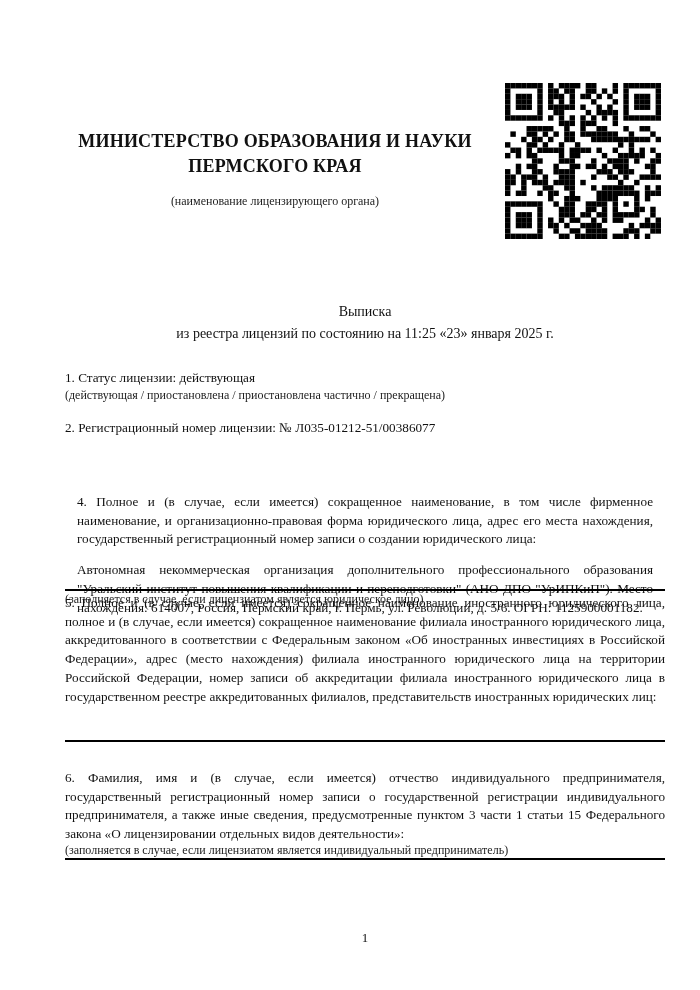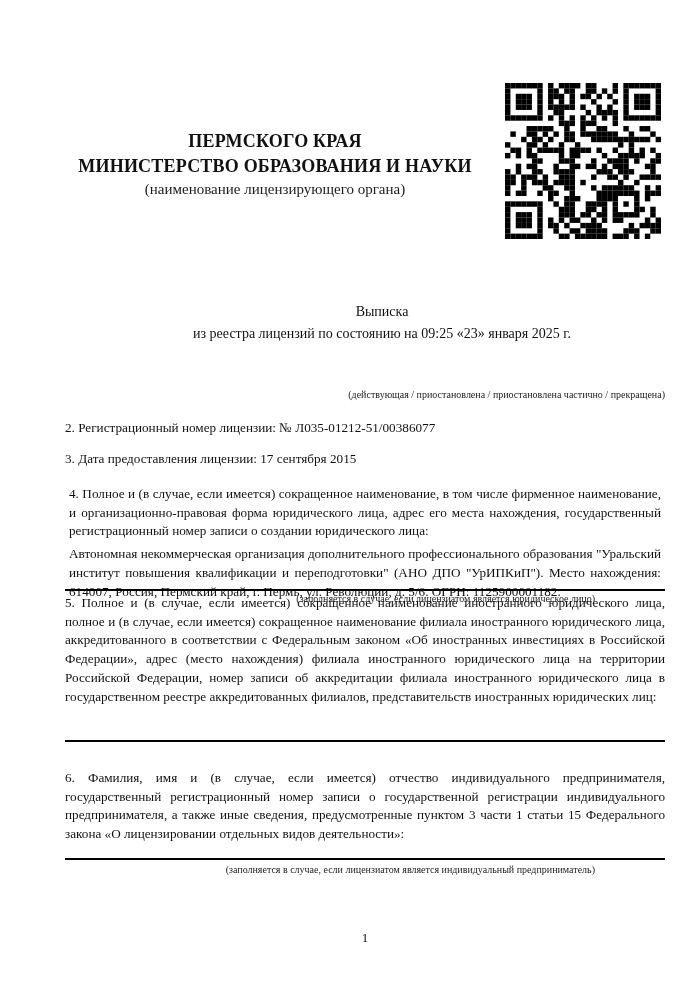--- a/index.html
+++ b/index.html
@@ -10,40 +10,40 @@
     font-family:"Liberation Serif","DejaVu Serif",serif;
     color:#111111;
     overflow:hidden;
   }
   .abs{position:absolute;}
   
   .qr{left:505px;top:83px;width:156px;height:160px;}
   
   .ministry{left:65px;top:129px;width:420px;text-align:center;}
   .ministry .name{font-weight:bold;font-size:18px;line-height:25px;letter-spacing:.2px;}
-  .ministry .sub{font-size:15px;line-height:12px;margin-top:4px;color:#1c1c1c;}
+  .ministry .sub{font-size:12px;line-height:12px;margin-top:16px;color:#1c1c1c;}
   
-  .extract-title{left:82px;top:301px;width:600px;text-align:center;font-size:14px;line-height:22px;}
+  .extract-title{left:65px;top:301px;width:600px;text-align:center;font-size:14px;line-height:22px;}
   
   .item{left:65px;width:600px;font-size:13.2px;line-height:18.7px;}
   .just{text-align:justify;}
-  .item p{margin:4px;}
-  .fieldcap{left:65px;width:530px;text-align:right;font-size:10px;line-height:12px;color:#1c1c1c;}
+  .item p{margin:12px;}
+  .fieldcap{left:65px;width:530px;text-align:left;font-size:12px;line-height:12px;color:#1c1c1c;}
   .sep{left:65px;width:600px;height:0;border-top:2px solid #000000;}
   .pagenum{left:65px;top:930px;width:600px;text-align:center;font-size:13px;}
   
   #i1{top:369px;}  #cap1{top:389px;width:600px;}
   #i2{top:419px;}
   #i3{top:450px;}
   #i4{top:481px;}
   #sep4{top:589px;} #cap4{top:593px;}
   #i5{top:594px;}
   #sep5{top:740px;} #cap5{top:746px;}
   #i6{top:769px;}
-  #sep6{top:858px;} #cap6{top:864px;}
+  #sep6{top:858px;} #cap6{top:844px;}
   #i7{top:897px;}
 </style>
 </head>
 <body>
 
 <div class="page">
 
   <div class="abs qr" id="qr"><svg xmlns="http://www.w3.org/2000/svg" width="156" height="156" viewBox="0 0 156 156">
         <rect width="156" height="156" fill="#ffffff"></rect>
         <rect x="0.00" y="0.00" width="5.43" height="5.43" fill="#000000"></rect>
@@ -479,35 +479,35 @@
         <rect x="91.45" y="150.62" width="5.43" height="5.43" fill="#000000"></rect>
         <rect x="96.83" y="150.62" width="5.43" height="5.43" fill="#000000"></rect>
         <rect x="107.59" y="150.62" width="5.43" height="5.43" fill="#000000"></rect>
         <rect x="112.97" y="150.62" width="5.43" height="5.43" fill="#000000"></rect>
         <rect x="118.34" y="150.62" width="5.43" height="5.43" fill="#000000"></rect>
         <rect x="129.10" y="150.62" width="5.43" height="5.43" fill="#000000"></rect>
         <rect x="139.86" y="150.62" width="5.43" height="5.43" fill="#000000"></rect>
       </svg></div>
 
   <div class="abs ministry">
+    <div class="name">МИНИСТЕРСТВО ОБРАЗОВАНИЯ И НАУКИ</div>
     <div class="name">ПЕРМСКОГО КРАЯ</div>
-    <div class="name">МИНИСТЕРСТВО ОБРАЗОВАНИЯ И НАУКИ</div>
     <div class="sub">(наименование лицензирующего органа)</div>
   </div>
 
   <div class="abs extract-title">
     <div>Выписка</div>
-    <div>из реестра лицензий по состоянию на 09:25 «23» января 2025 г.</div>
+    <div>из реестра лицензий по состоянию на 11:25 «23» января 2025 г.</div>
   </div>
 
+  <div class="abs item" id="i1">1. Статус лицензии: действующая</div>
   <div class="abs fieldcap" id="cap1">(действующая / приостановлена / приостановлена частично / прекращена)</div>
 
   <div class="abs item" id="i2">2. Регистрационный номер лицензии: № Л035-01212-51/00386077</div>
 
-  <div class="abs item" id="i3">3. Дата предоставления лицензии: 17 сентября 2015</div>
 
   <div class="abs item just" id="i4">
     <p>4. Полное и (в случае, если имеется) сокращенное наименование, в том числе фирменное наименование, и организационно-правовая форма юридического лица, адрес его места нахождения, государственный регистрационный номер записи о создании юридического лица:</p>
     <p>Автономная некоммерческая организация дополнительного профессионального образования "Уральский институт повышения квалификации и переподготовки" (АНО ДПО "УрИПКиП"). Место нахождения: 614007, Россия, Пермский край, г. Пермь, ул. Революции, д. 5/6. ОГРН: 1125900001182.</p>
   </div>
   <div class="abs sep" id="sep4"></div>
   <div class="abs fieldcap" id="cap4">(заполняется в случае, если лицензиатом является юридическое лицо)</div>
 
   <div class="abs item just" id="i5">5. Полное и (в случае, если имеется) сокращенное наименование иностранного юридического лица, полное и (в случае, если имеется) сокращенное наименование филиала иностранного юридического лица, аккредитованного в соответствии с Федеральным законом «Об иностранных инвестициях в Российской Федерации», адрес (место нахождения) филиала иностранного юридического лица на территории Российской Федерации, номер записи об аккредитации филиала иностранного юридического лица в государственном реестре аккредитованных филиалов, представительств иностранных юридических лиц:</div>
   <div class="abs sep" id="sep5"></div>

